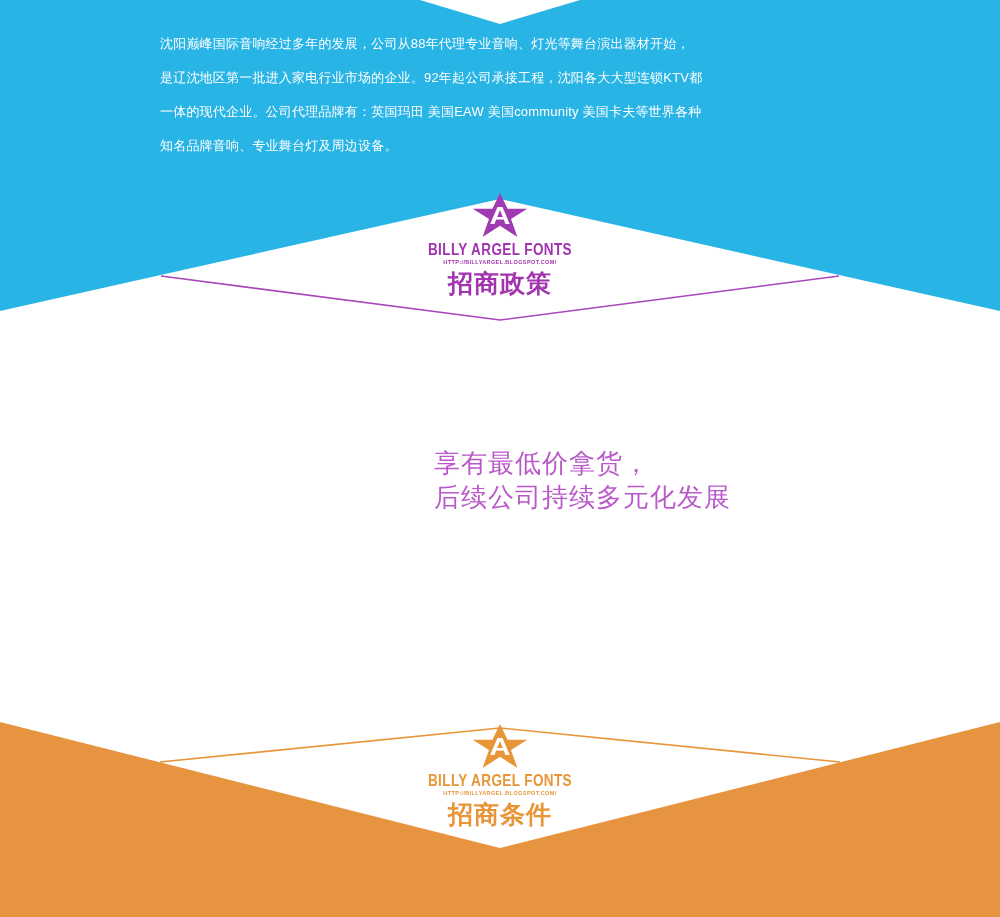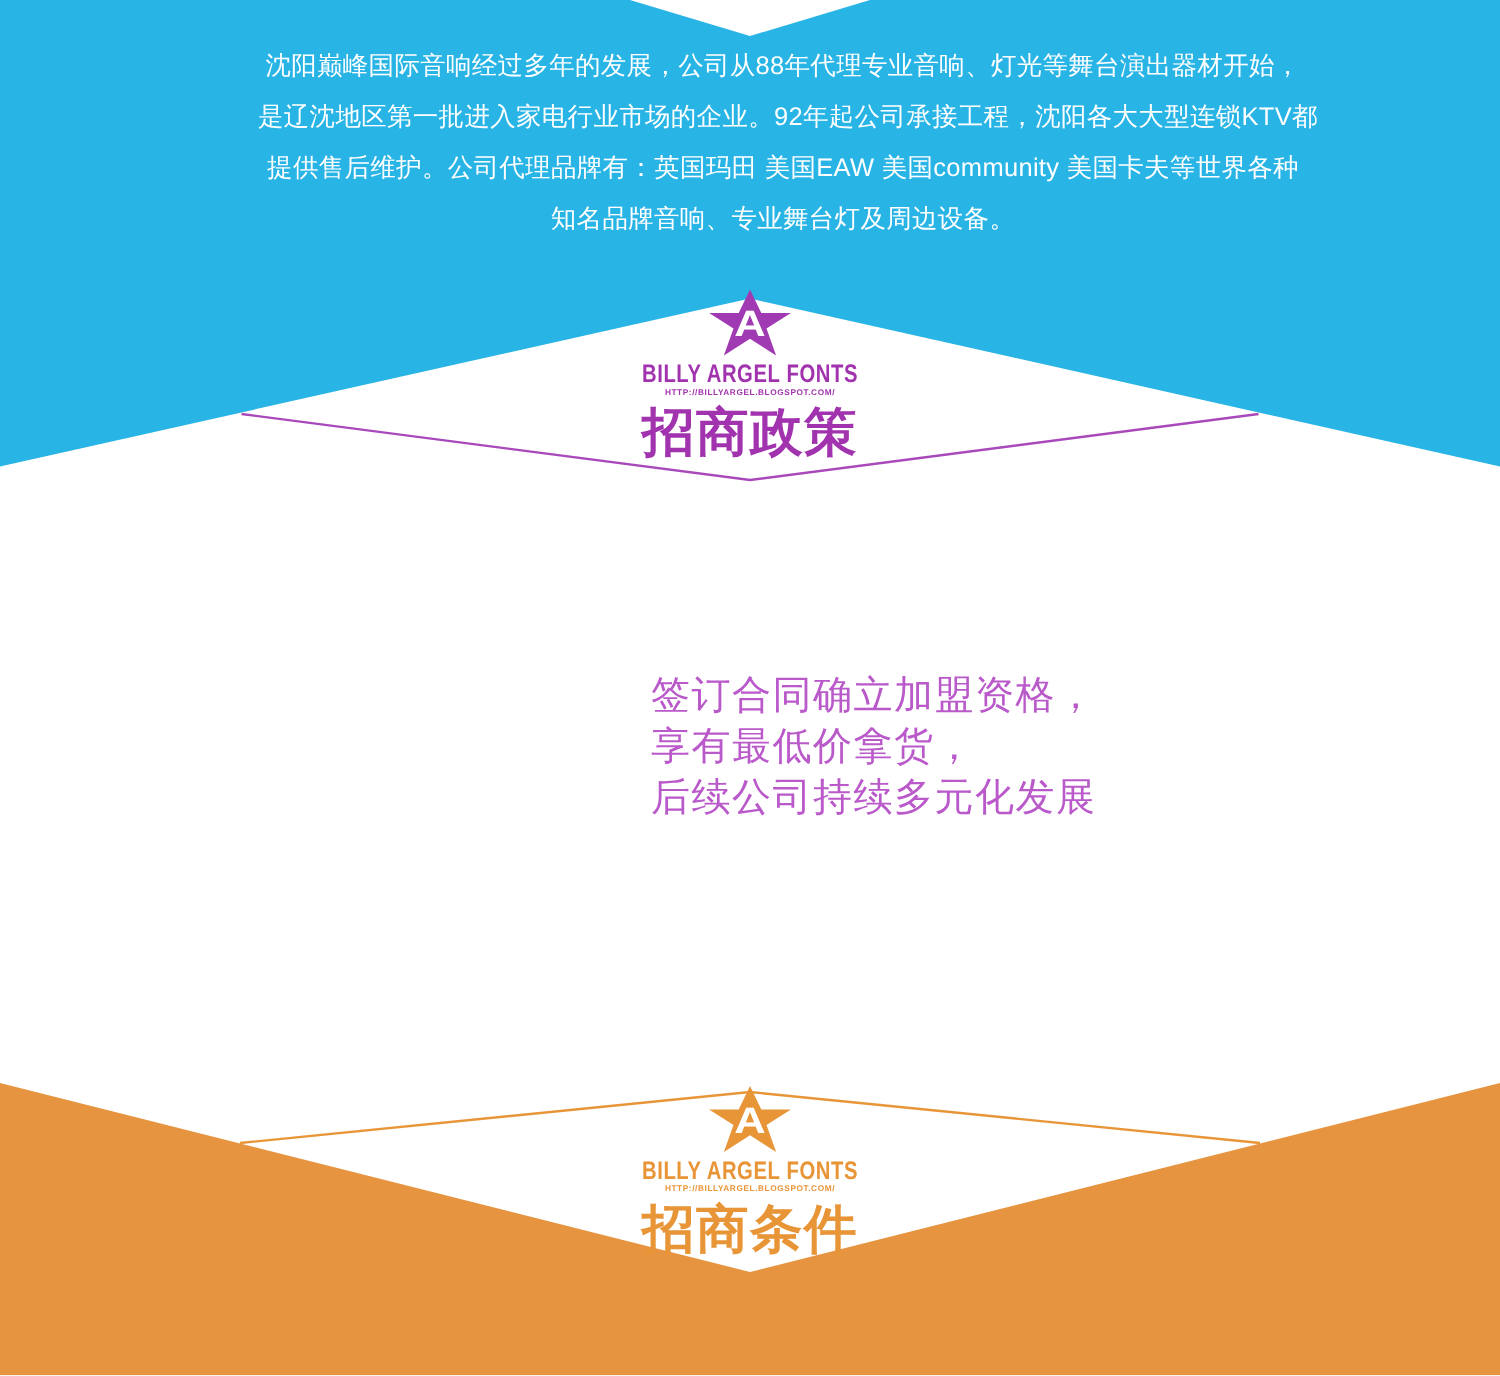--- a/index.html
+++ b/index.html
@@ -10,39 +10,39 @@
   }
   .bg-svg{position:absolute;left:0;top:0;width:1000px;height:917px;display:block;}
   .shape-blue{fill:var(--sky_blue);}
   .shape-notch{fill:var(--white);}
   .shape-orange{fill:var(--orange);}
   .line-purple{fill:none;stroke:var(--purple_line);stroke-width:1.6;}
   .line-orange{fill:none;stroke:var(--orange_accent);stroke-width:1.6;}
 
   
   .intro{
-    position:absolute;left:172px;top:27px;width:700px;
-    color:var(--white);font-size:17px;line-height:34px;
-    letter-spacing:0.2px;white-space:nowrap;text-align:center;
+    position:absolute;left:160px;top:27px;width:700px;
+    color:var(--white);font-size:13px;line-height:34px;
+    letter-spacing:0.2px;white-space:nowrap;
   }
 
   
   .logo{position:absolute;left:0;right:0;text-align:center;line-height:1;}
   .logo-policy{top:193px;}
   .logo-conditions{top:724px;}
   .star-svg{display:block;margin:0 auto;width:58px;height:45px;}
   .star-policy .star-shape{fill:var(--purple_star);}
   .star-conditions .star-shape{fill:var(--orange_accent);}
   .star-letter{fill:var(--white);font-family:"Liberation Sans",sans-serif;font-weight:bold;}
   .brand{
     font-size:13.5px;font-weight:800;letter-spacing:0.4px;margin-top:3px;
     transform:scaleY(1.25);transform-origin:center top;
   }
   .tagline{font-size:5.5px;font-weight:700;letter-spacing:0.4px;margin-top:5px;}
-  .section-title{margin:6px 0 0 0;font-size:35px;font-weight:900;letter-spacing:1px;}
+  .section-title{margin:6px 0 0 0;font-size:25px;font-weight:900;letter-spacing:1px;}
   .purple-col{color:var(--purple_dark);}
   .orange-col{color:var(--orange_accent);}
 
   
   .benefits{
     position:absolute;left:434px;top:446px;
     color:var(--purple_text);font-size:26px;line-height:34px;
     letter-spacing:1px;white-space:nowrap;font-weight:400;
   }
 </style>
@@ -60,36 +60,35 @@
     <polyline class="line-purple" points="161,276 500,320 839,276"></polyline>
 
     <polygon class="shape-orange" points="0,722 500,848 1000,722 1000,917 0,917"></polygon>
 
     <polyline class="line-orange" points="160,762 500,728 840,762"></polyline>
   </svg>
 
   <div class="intro">
     <div>沈阳巅峰国际音响经过多年的发展，公司从88年代理专业音响、灯光等舞台演出器材开始，</div>
     <div>是辽沈地区第一批进入家电行业市场的企业。92年起公司承接工程，沈阳各大大型连锁KTV都</div>
-    <div>提供售后维护。公司代理品牌有：英国玛田 美国EAW 美国community 美国卡夫等世界各种</div>
+    <div>一体的现代企业。公司代理品牌有：英国玛田 美国EAW 美国community 美国卡夫等世界各种</div>
     <div>知名品牌音响、专业舞台灯及周边设备。</div>
   </div>
 
   <div class="logo logo-policy">
     <svg class="star-svg star-policy" viewBox="0 0 100 92" preserveAspectRatio="none">
       <polygon class="star-shape" points="50,0 63,32 97,32 69,53 80,90 50,67 20,90 31,53 3,32 37,32"></polygon>
       <text class="star-letter" x="50" y="64" text-anchor="middle" font-size="50">A</text>
     </svg>
     <div class="brand purple-col">BILLY ARGEL FONTS</div>
     <div class="tagline purple-col">HTTP://BILLYARGEL.BLOGSPOT.COM/</div>
     <h2 class="section-title purple-col">招商政策</h2>
   </div>
 
   <div class="benefits">
-    <div>签订合同确立加盟资格，</div>
     <div>享有最低价拿货，</div>
     <div>后续公司持续多元化发展</div>
   </div>
 
   <div class="logo logo-conditions">
     <svg class="star-svg star-conditions" viewBox="0 0 100 92" preserveAspectRatio="none">
       <polygon class="star-shape" points="50,0 63,32 97,32 69,53 80,90 50,67 20,90 31,53 3,32 37,32"></polygon>
       <text class="star-letter" x="50" y="64" text-anchor="middle" font-size="50">A</text>
     </svg>
     <div class="brand orange-col">BILLY ARGEL FONTS</div>

